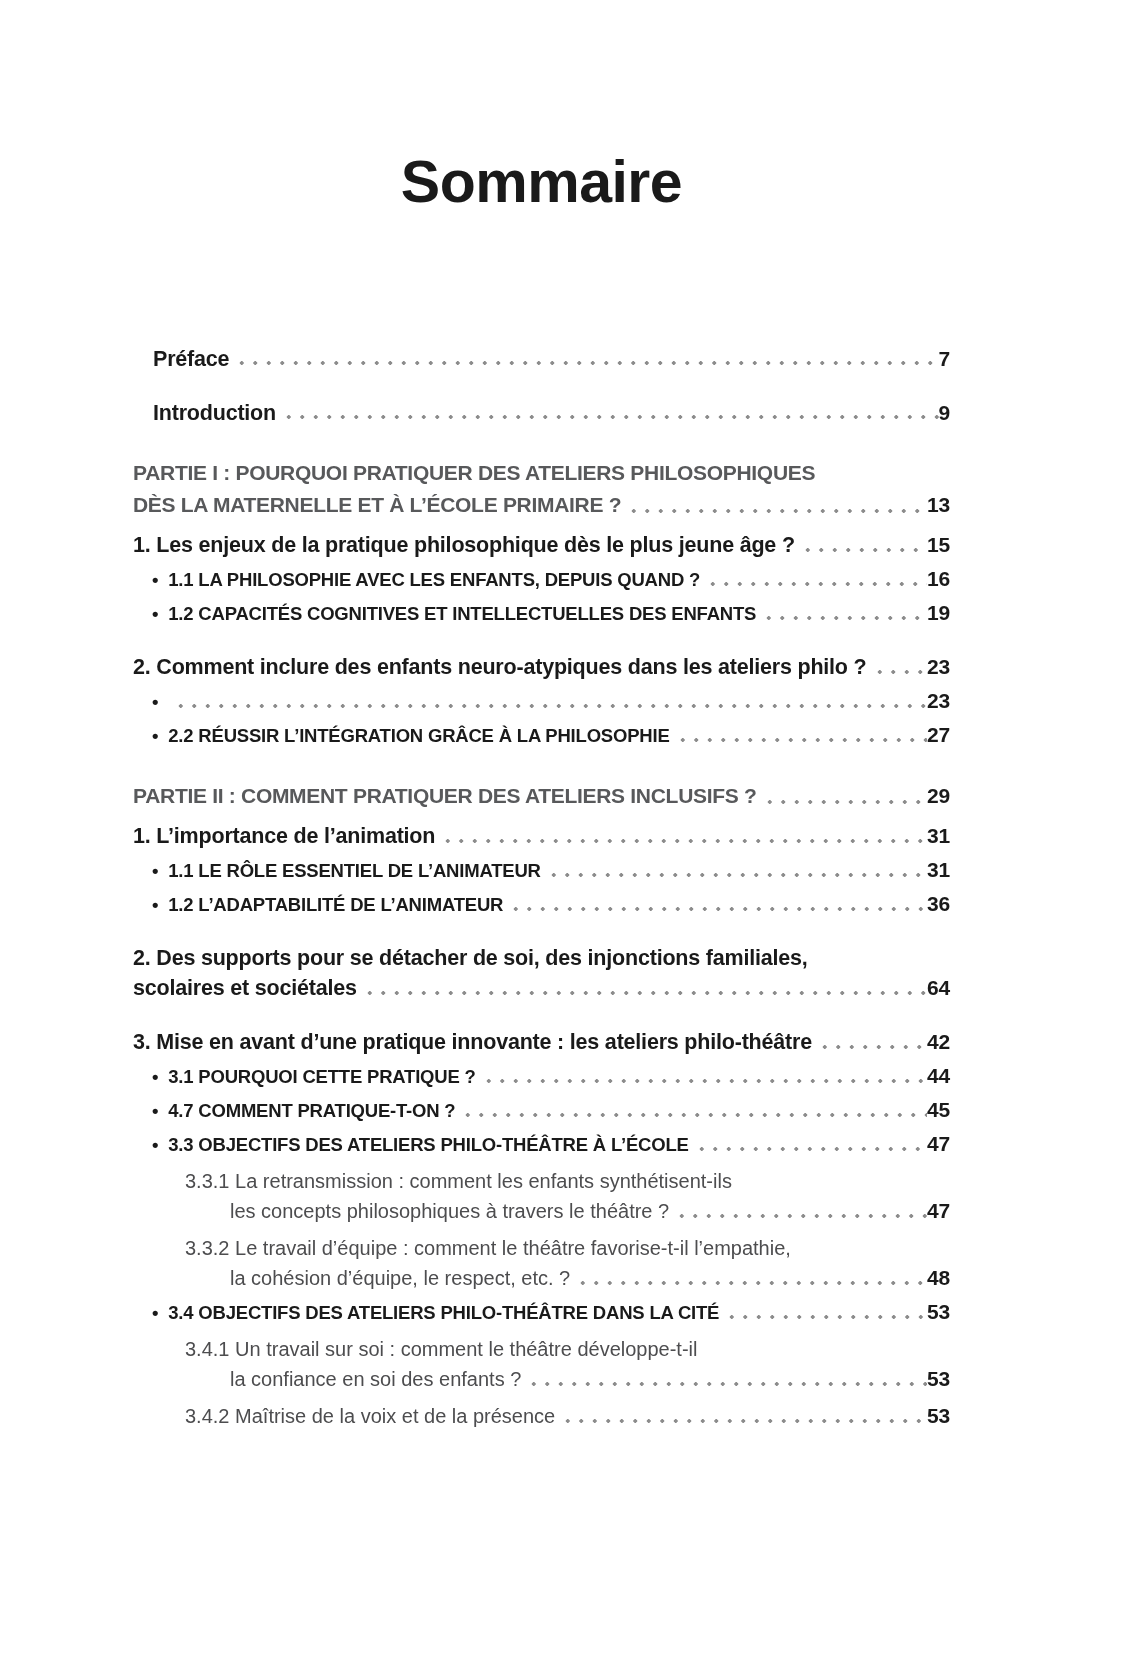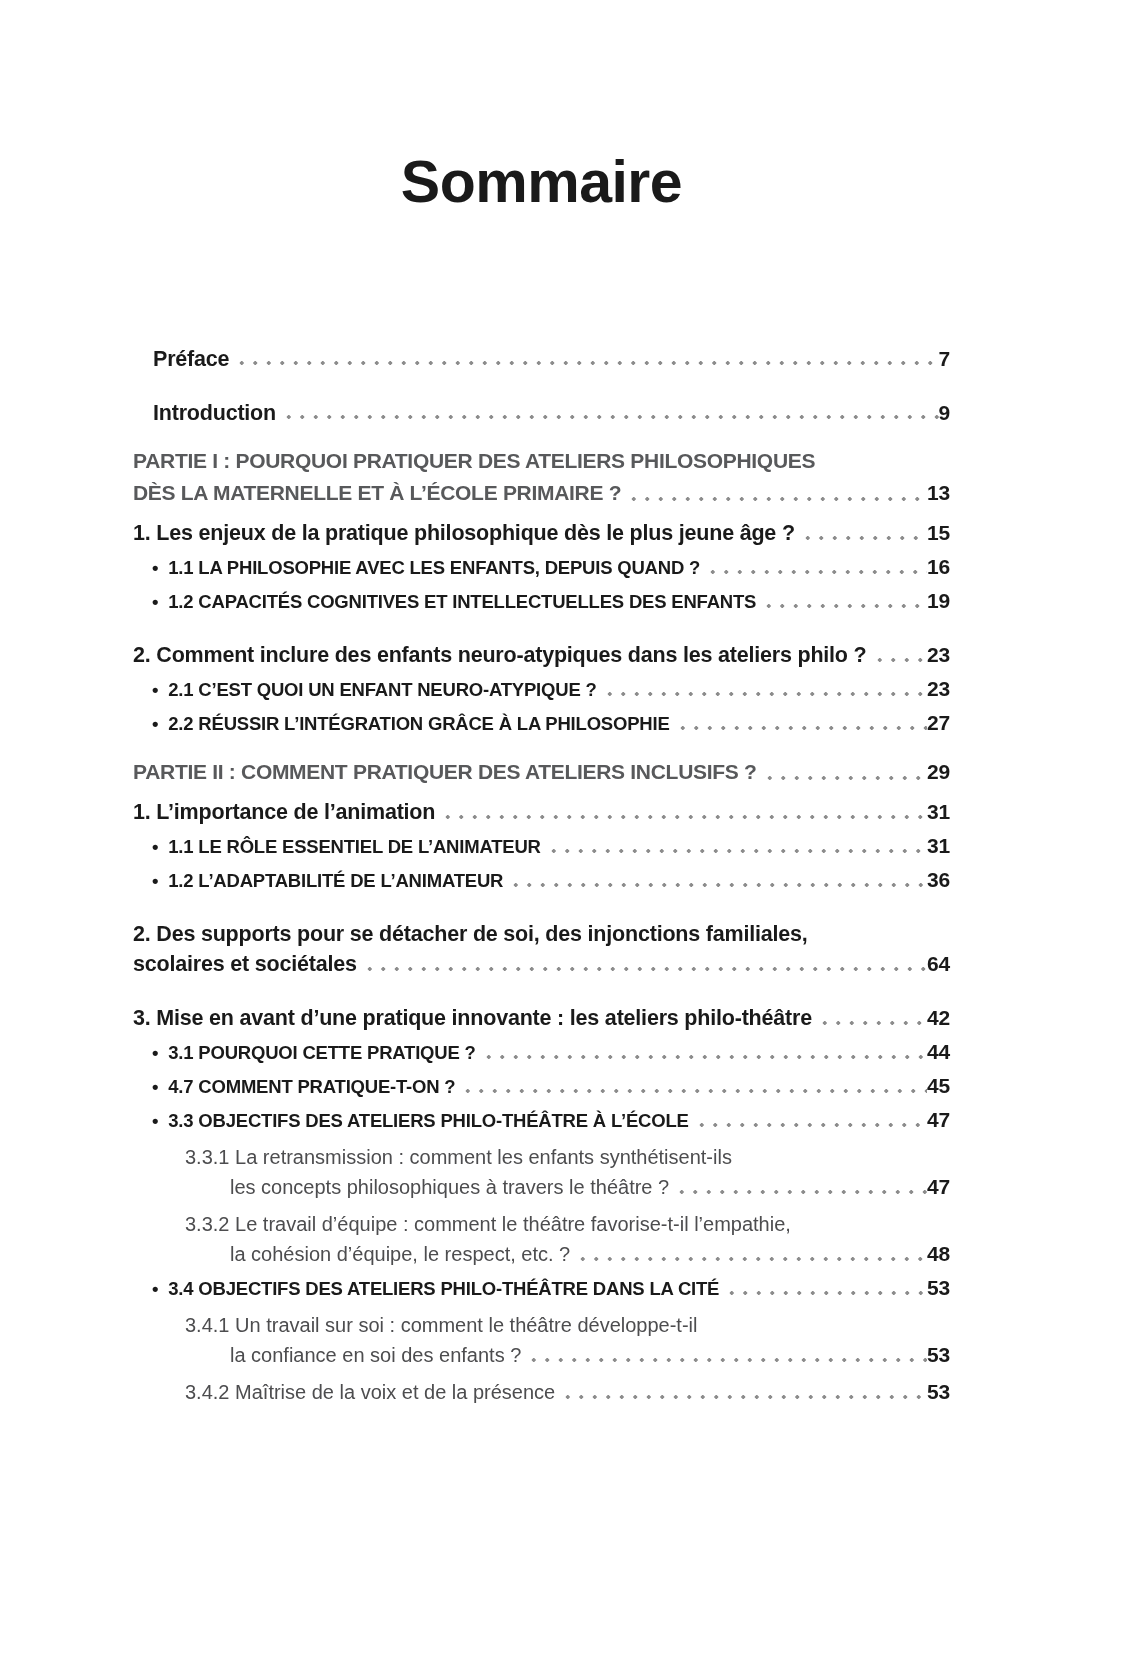--- a/index.html
+++ b/index.html
@@ -57,21 +57,21 @@
   }
 
   
   .level-h0 { font-size: 21.5px; font-weight: bold; line-height: 28px; letter-spacing: -0.2px; margin-top: 26px; margin-left: 20px; }
 
   
   .level-part {
     font-size: 21px; font-weight: bold; line-height: 32px;
     letter-spacing: -0.3px;
     color: var(--part-color, #58595b);
-    margin-top: 18px;
+    margin-top: 30px;
   }
 
   
   .level-h1 { font-size: 21.5px; font-weight: bold; line-height: 30px; letter-spacing: -0.2px; margin-top: 24px; }
   .level-part + .level-h1 { margin-top: 9px; }
 
   
   .level-h2 { font-size: 18.5px; font-weight: bold; line-height: 28px; letter-spacing: -0.2px; padding-left: 19px; margin-top: 5px; }
   .level-h2 .lastline::before {
     content: "\2022";
@@ -148,21 +148,20 @@
     <div class="prelines"></div>
     <div class="lastline">
       <span class="label label-last">2. Comment inclure des enfants neuro-atypiques dans les ateliers philo ?</span>
       <span class="dots"></span>
       <span class="page-num">23</span>
     </div>
   </div>
       <div class="entry level-h2">
     <div class="prelines"></div>
     <div class="lastline">
-      <span class="label label-last">2.1 C’EST QUOI UN ENFANT NEURO-ATYPIQUE ?</span>
       <span class="dots"></span>
       <span class="page-num">23</span>
     </div>
   </div>
       <div class="entry level-h2">
     <div class="prelines"></div>
     <div class="lastline">
       <span class="label label-last">2.2 RÉUSSIR L’INTÉGRATION GRÂCE À LA PHILOSOPHIE</span>
       <span class="dots"></span>
       <span class="page-num">27</span>

